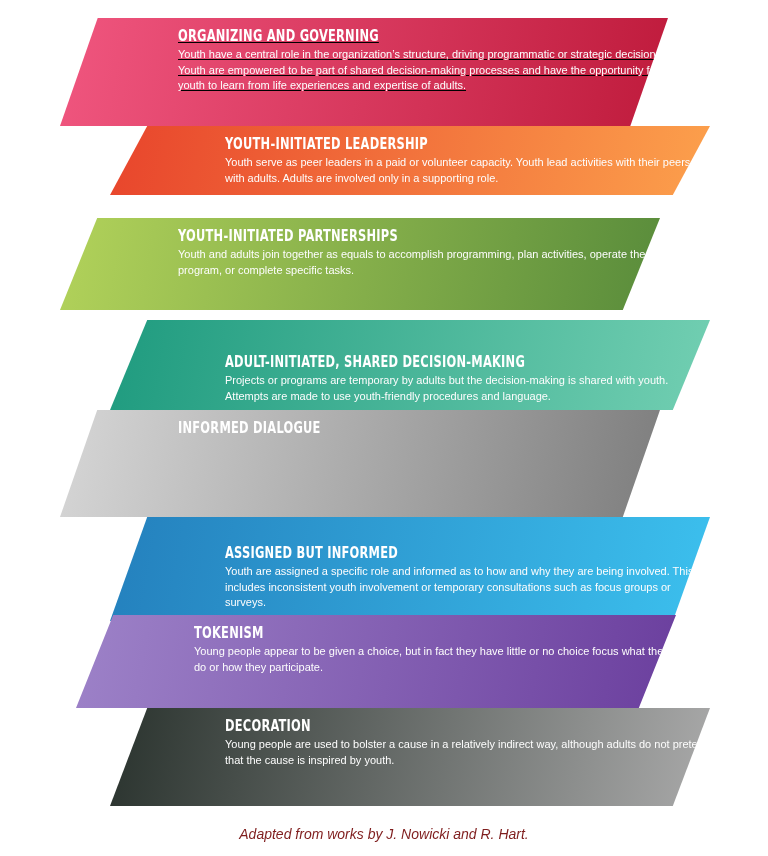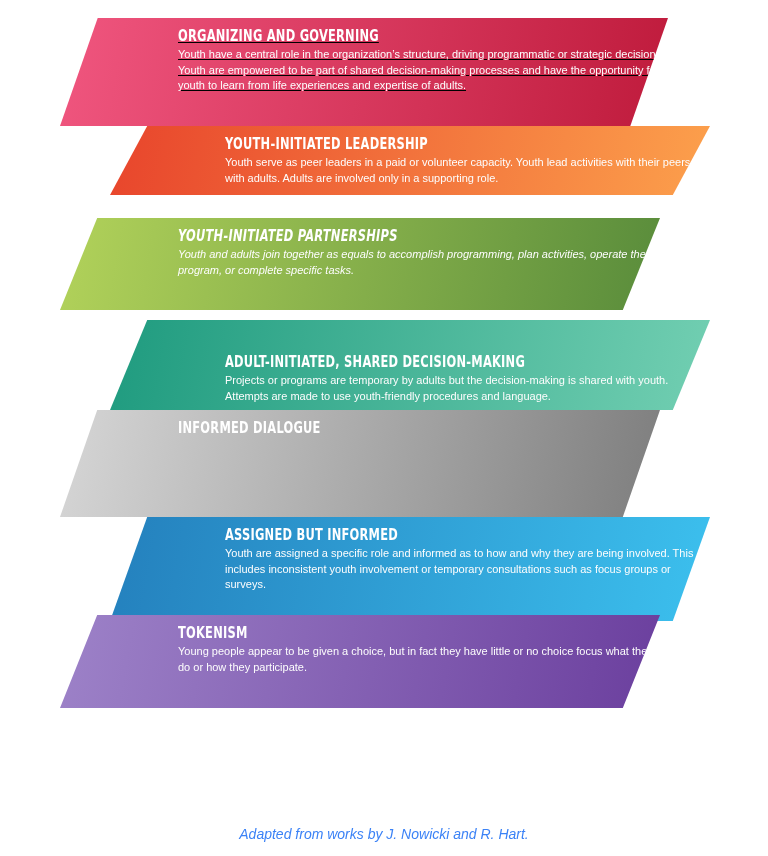--- a/index.html
+++ b/index.html
@@ -70,62 +70,62 @@
   .band.b2 {
     left: 110px; top: 126px; width: 600px; height: 69px;
     background: linear-gradient(100deg, #e8452c 0%, #ef6a32 32%, #f79243 64%, #fca04c 100%);
   }
   .band.b2 .band-inner { padding-left: 115px; }
 
   .band.b3 {
     left: 60px;  top: 218px; width: 600px; height: 92px;
     background: linear-gradient(100deg, #b2d25a 0%, #9cc24c 38%, #76a344 72%, #598c3b 100%);
   }
-  .band.b3 .band-inner { padding-left: 118px; font-style: italic; }
+  .band.b3 .band-inner { padding-left: 118px; }
 
   .band.b4 {
     left: 110px; top: 320px; width: 600px; height: 90px;
     background: linear-gradient(100deg, #1f9b7f 0%, #3caf92 38%, #58c0a3 70%, #72cfb2 100%);
   }
   .band.b4 .band-inner { padding-left: 115px; margin-top: 24px; }
 
   .band.b5 {
     left: 60px;  top: 410px; width: 600px; height: 107px;
     background: linear-gradient(100deg, #d6d6d6 0%, #bdbdbd 34%, #9a9a9a 68%, #7e7e7e 100%);
   }
   .band.b5 .band-inner { padding-left: 118px; }
 
   .band.b6 {
     left: 110px; top: 517px; width: 600px; height: 104px;
     background: linear-gradient(100deg, #2480bd 0%, #2e95cf 36%, #36ade1 70%, #3cc0ee 100%);
   }
-  .band.b6 .band-inner { padding-left: 115px; }
+  .band.b6 .band-inner { padding-left: 115px; margin-top: 18px; }
 
   .band.b7 {
-    left: 60px;  top: 615px; width: 600px; height: 93px;
+    left: 76px;  top: 615px; width: 600px; height: 93px;
     background: linear-gradient(100deg, #9d82c8 0%, #8d6bbd 36%, #7b4fae 72%, #6b3f9e 100%);
   }
   .band.b7 .band-inner { padding-left: 118px; }
 
   .band.b8 {
     left: 110px; top: 708px; width: 600px; height: 98px;
     background: linear-gradient(100deg, #2a332e 0%, #454d48 32%, #7b7e7c 70%, #a9a9a9 100%);
   }
   .band.b8 .band-inner { padding-left: 115px; }
 
   
   .credit {
     position: absolute;
     left: 0; right: 0;
     top: 826px;
     text-align: center;
     font-family: "Liberation Sans", sans-serif;
     font-style: italic;
     font-size: 14px;
-    color: #3b82f6;
+    color: #7f1d1d;
   }
 </style>
 </head>
 <body>
 
 <div id="ladder">
 
   <div class="band b1" style="background: linear-gradient(100deg, rgb(240, 86, 127) 0%, rgb(191, 27, 60) 100%);">
     <div class="band-inner">
       <p class="band-title">Organizing and Governing</p>
@@ -167,16 +167,22 @@
     </div>
   </div>
 
   <div class="band b7" style="background: linear-gradient(100deg, rgb(157, 130, 200) 0%, rgb(107, 63, 158) 100%);">
     <div class="band-inner">
       <p class="band-title smallcaps">Tokenism</p>
       <p class="band-body">Young people appear to be given a choice, but in fact they have little or no choice focus what they do or how they participate.</p>
     </div>
   </div>
 
+  <div class="band b8" style="background: linear-gradient(100deg, rgb(42, 51, 46) 0%, rgb(169, 169, 169) 100%);">
+    <div class="band-inner">
+      <p class="band-title smallcaps">Decoration</p>
+      <p class="band-body">Young people are used to bolster a cause in a relatively indirect way, although adults do not pretend that the cause is inspired by youth.</p>
+    </div>
+  </div>
 
   <div class="credit">Adapted from works by J. Nowicki and R. Hart.</div>
 
 </div>
 
 </body></html>

